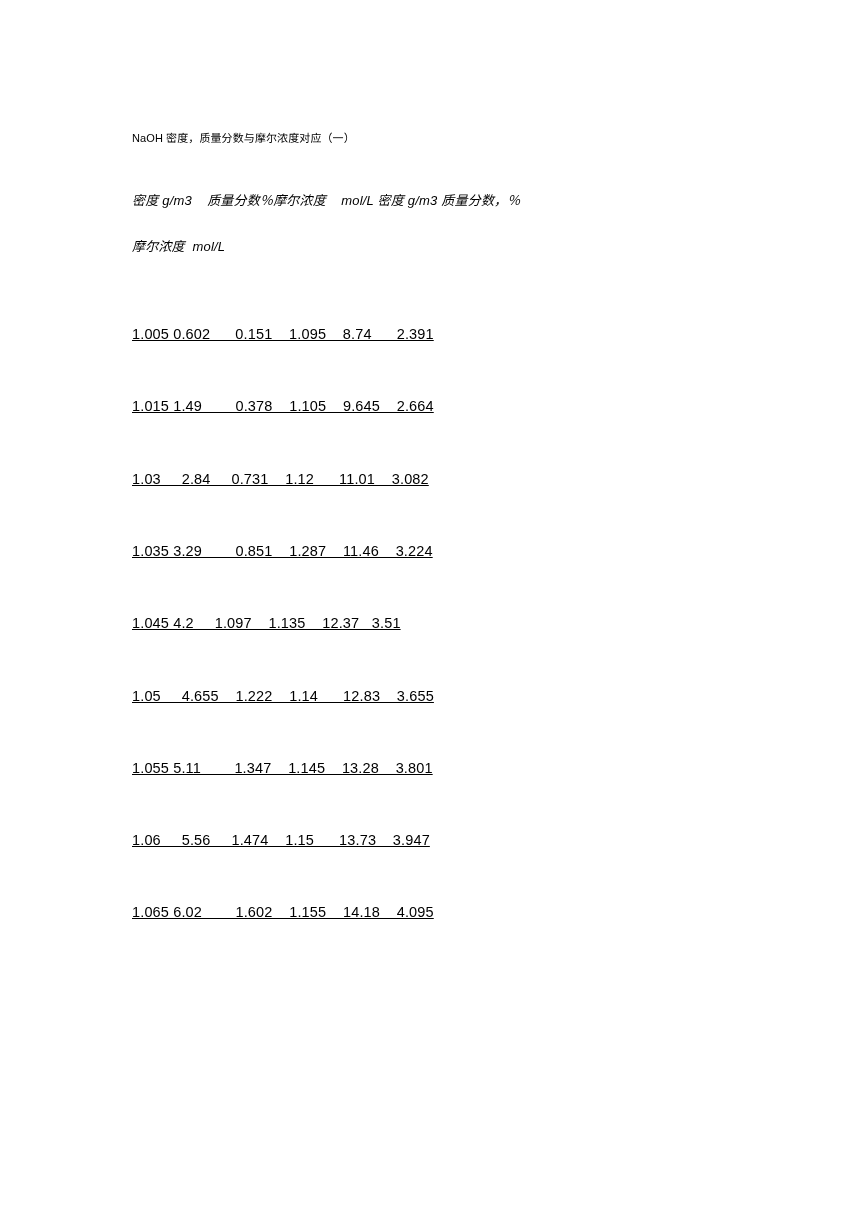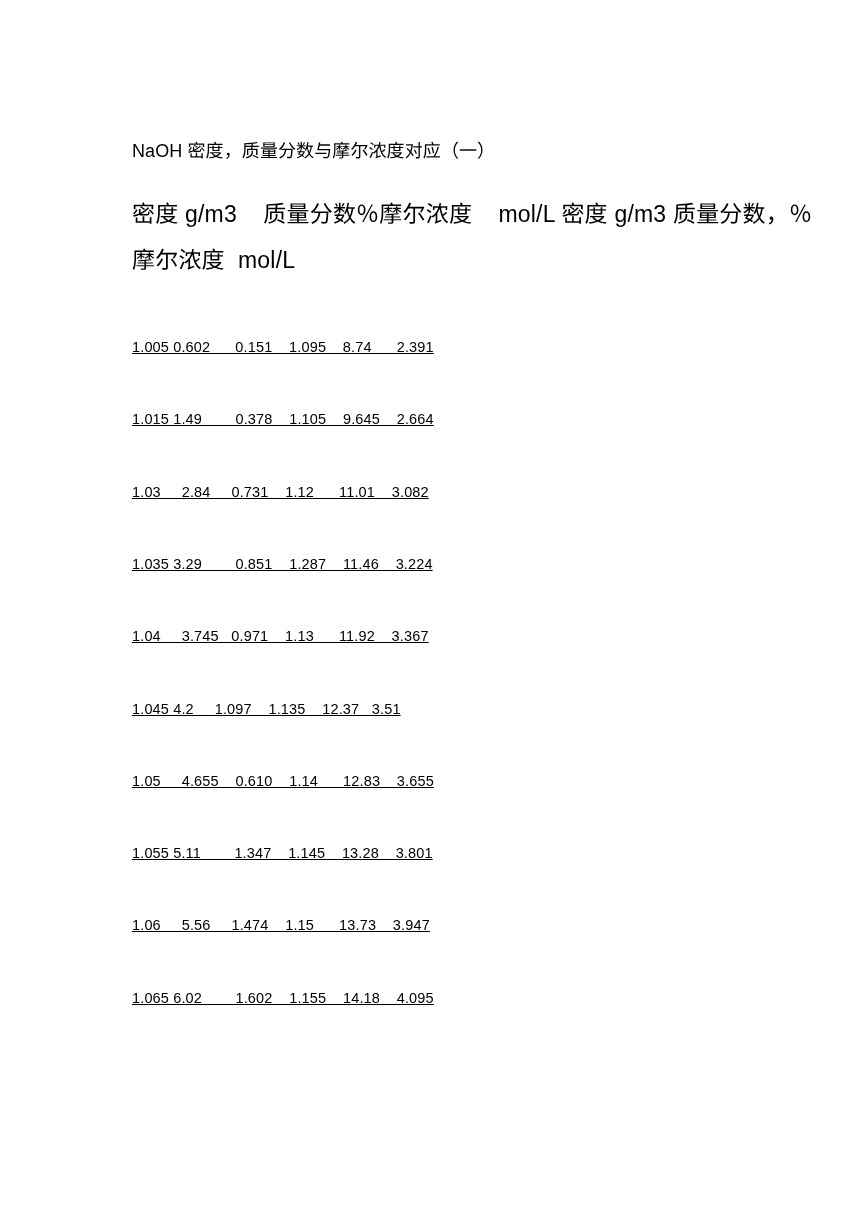--- a/index.html
+++ b/index.html
@@ -29,33 +29,33 @@
 
   .content {
     position: absolute;
     left: 132px;
     top: 128px;
     width: 620px;
   }
 
   
   .section-title {
-    font-size: 18px;
+    font-size: 11px;
     line-height: 20px;
     white-space: pre;
     letter-spacing: 0.1px;
-    margin-top: 13px;
   }
 
   
   .col-header {
-    font-size: 23px;
+    font-size: 13px;
     line-height: 46px;
     white-space: pre;
     letter-spacing: 0.2px;
+    font-style: italic;
   }
 
   .col-header-wrap {
     margin-top: 8px;
   }
 
   
   .data-rows {
     font-size: 14.5px;
     line-height: 24.1px;
@@ -87,23 +87,22 @@
         <div class="col-header">摩尔浓度  mol/L</div>
       </div>
 
       <div class="gap-small"></div>
 
       <div class="data-rows">
         <div class="data-row">1.005 0.602      0.151    1.095    8.74      2.391</div>
         <div class="data-row">1.015 1.49        0.378    1.105    9.645    2.664</div>
         <div class="data-row">1.03     2.84     0.731    1.12      11.01    3.082</div>
         <div class="data-row">1.035 3.29        0.851    1.287    11.46    3.224</div>
-        <div class="data-row">1.04     3.745   0.971    1.13      11.92    3.367</div>
         <div class="data-row">1.045 4.2     1.097    1.135    12.37   3.51</div>
-        <div class="data-row">1.05     4.655    0.610    1.14      12.83    3.655</div>
+        <div class="data-row">1.05     4.655    1.222    1.14      12.83    3.655</div>
         <div class="data-row">1.055 5.11        1.347    1.145    13.28    3.801</div>
         <div class="data-row">1.06     5.56     1.474    1.15      13.73    3.947</div>
         <div class="data-row">1.065 6.02        1.602    1.155    14.18    4.095</div>
         
         
         
         
         
       </div>
     </div>

